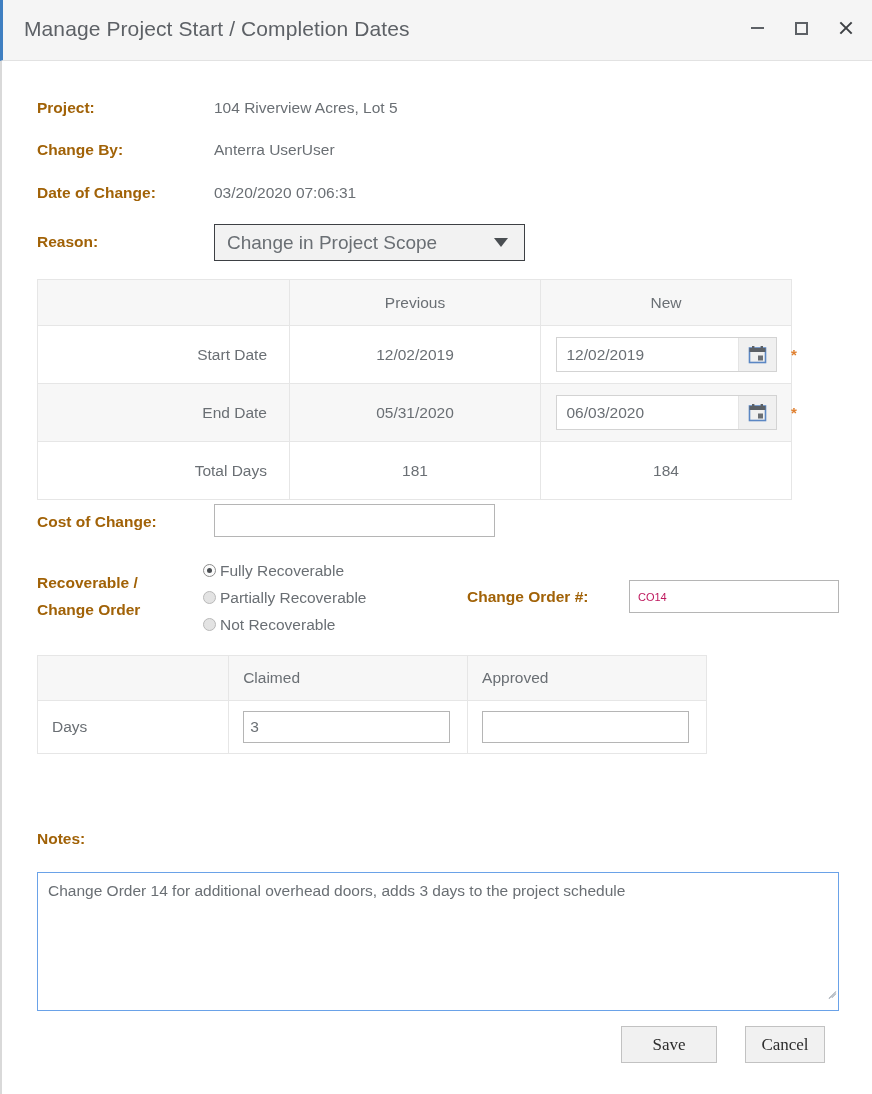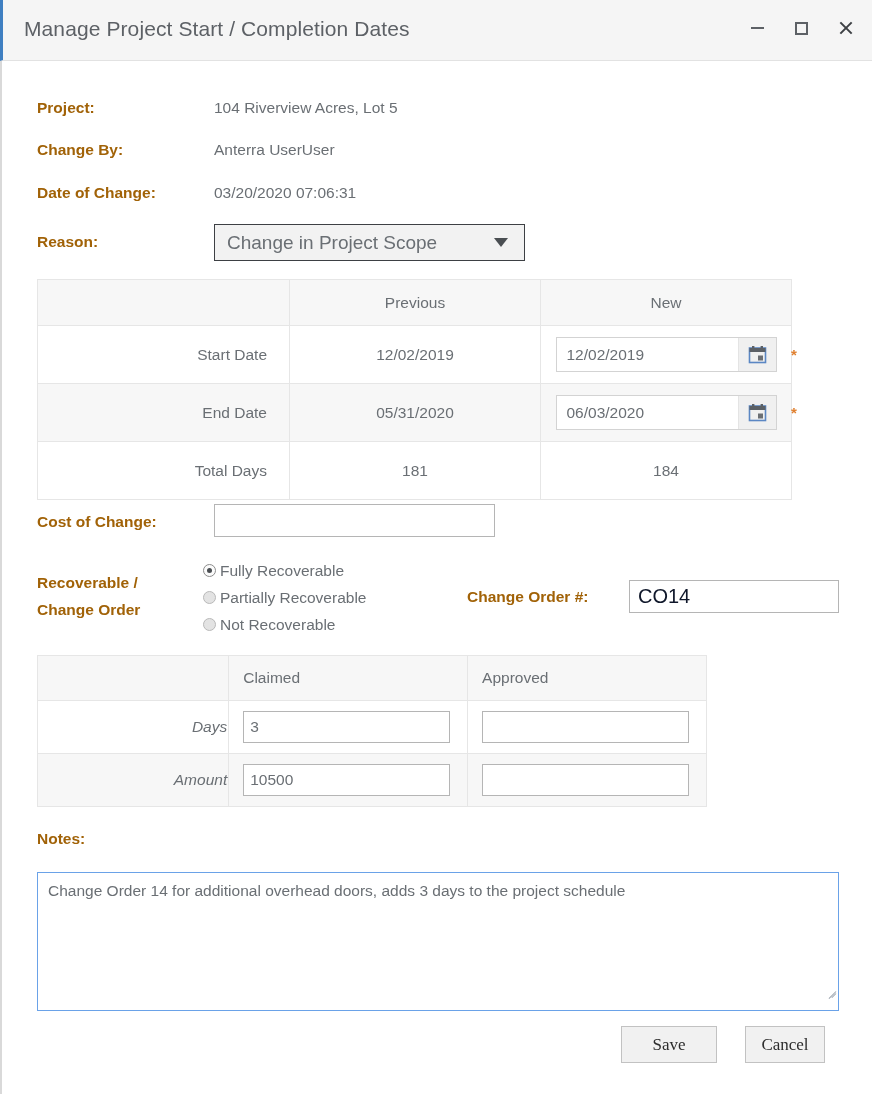--- a/index.html
+++ b/index.html
@@ -136,21 +136,21 @@
 
   .reqmark {
     position: absolute;
     font-size: 15px; color: #e08030; font-weight: bold;
   }
 
   
   .textinput {
     position: absolute;
     border: 1px solid #b5b5b5; background: #ffffff;
-    font-family: inherit; font-size: 20px; color: #0f172a;
+    font-family: inherit; font-size: 11px; color: #be185d;
     padding: 0 8px; outline: none;
   }
 
   
   .radios { position: absolute; left: 203px; top: 496px; }
   .radio-row {
     display: flex; align-items: center;
     height: 27px; cursor: pointer;
   }
   .radio-dot {
@@ -170,21 +170,21 @@
   
   #ca-table { left: 37px; top: 594px; width: 670px; }
   #ca-table th {
     background: #f7f7f7; height: 45px; text-align: left;
     padding-left: 14px;
   }
   #ca-table th.corner { width: 192px; }
   #ca-table th.c2 { width: 239px; }
   #ca-table th.c3 { width: 239px; }
   #ca-table td { height: 53px; padding-left: 14px; }
-  #ca-table td.rowlabel { text-align: right; font-style: italic; }
+  #ca-table td.rowlabel { text-align: left; }
   #ca-table tr.plain td { background: #ffffff; }
   #ca-table tr.alt td { background: #f7f7f7; }
   #ca-table td input.cell-input {
     width: 207px; height: 32px;
     border: 1px solid #b5b5b5; background: #ffffff;
     font-family: inherit; font-size: 15.5px; color: #6a6f74;
     padding: 0 6px; outline: none;
   }
 
   
@@ -348,29 +348,20 @@
       <tbody>
         <tr class="plain">
           <td class="rowlabel">Days</td>
           <td>
             <input class="cell-input" type="text" value="3" style="">
           </td>
           <td>
             <input class="cell-input" type="text" value="" style="">
           </td>
         </tr>
-        <tr class="alt">
-          <td class="rowlabel">Amount</td>
-          <td>
-            <input class="cell-input" type="text" value="10500" style="">
-          </td>
-          <td>
-            <input class="cell-input" type="text" value="" style="">
-          </td>
-        </tr>
       </tbody>
     </table>
 
     <div class="lbl" id="notes-label">Notes:</div>
     <textarea class="notes-area" style="">Change Order 14 for additional overhead doors, adds 3 days to the project schedule</textarea>
     <div class="resize-grip">
       <span style="width:10px; top:9px;"></span>
       <span style="width:6px;  top:11px;"></span>
     </div>
 

